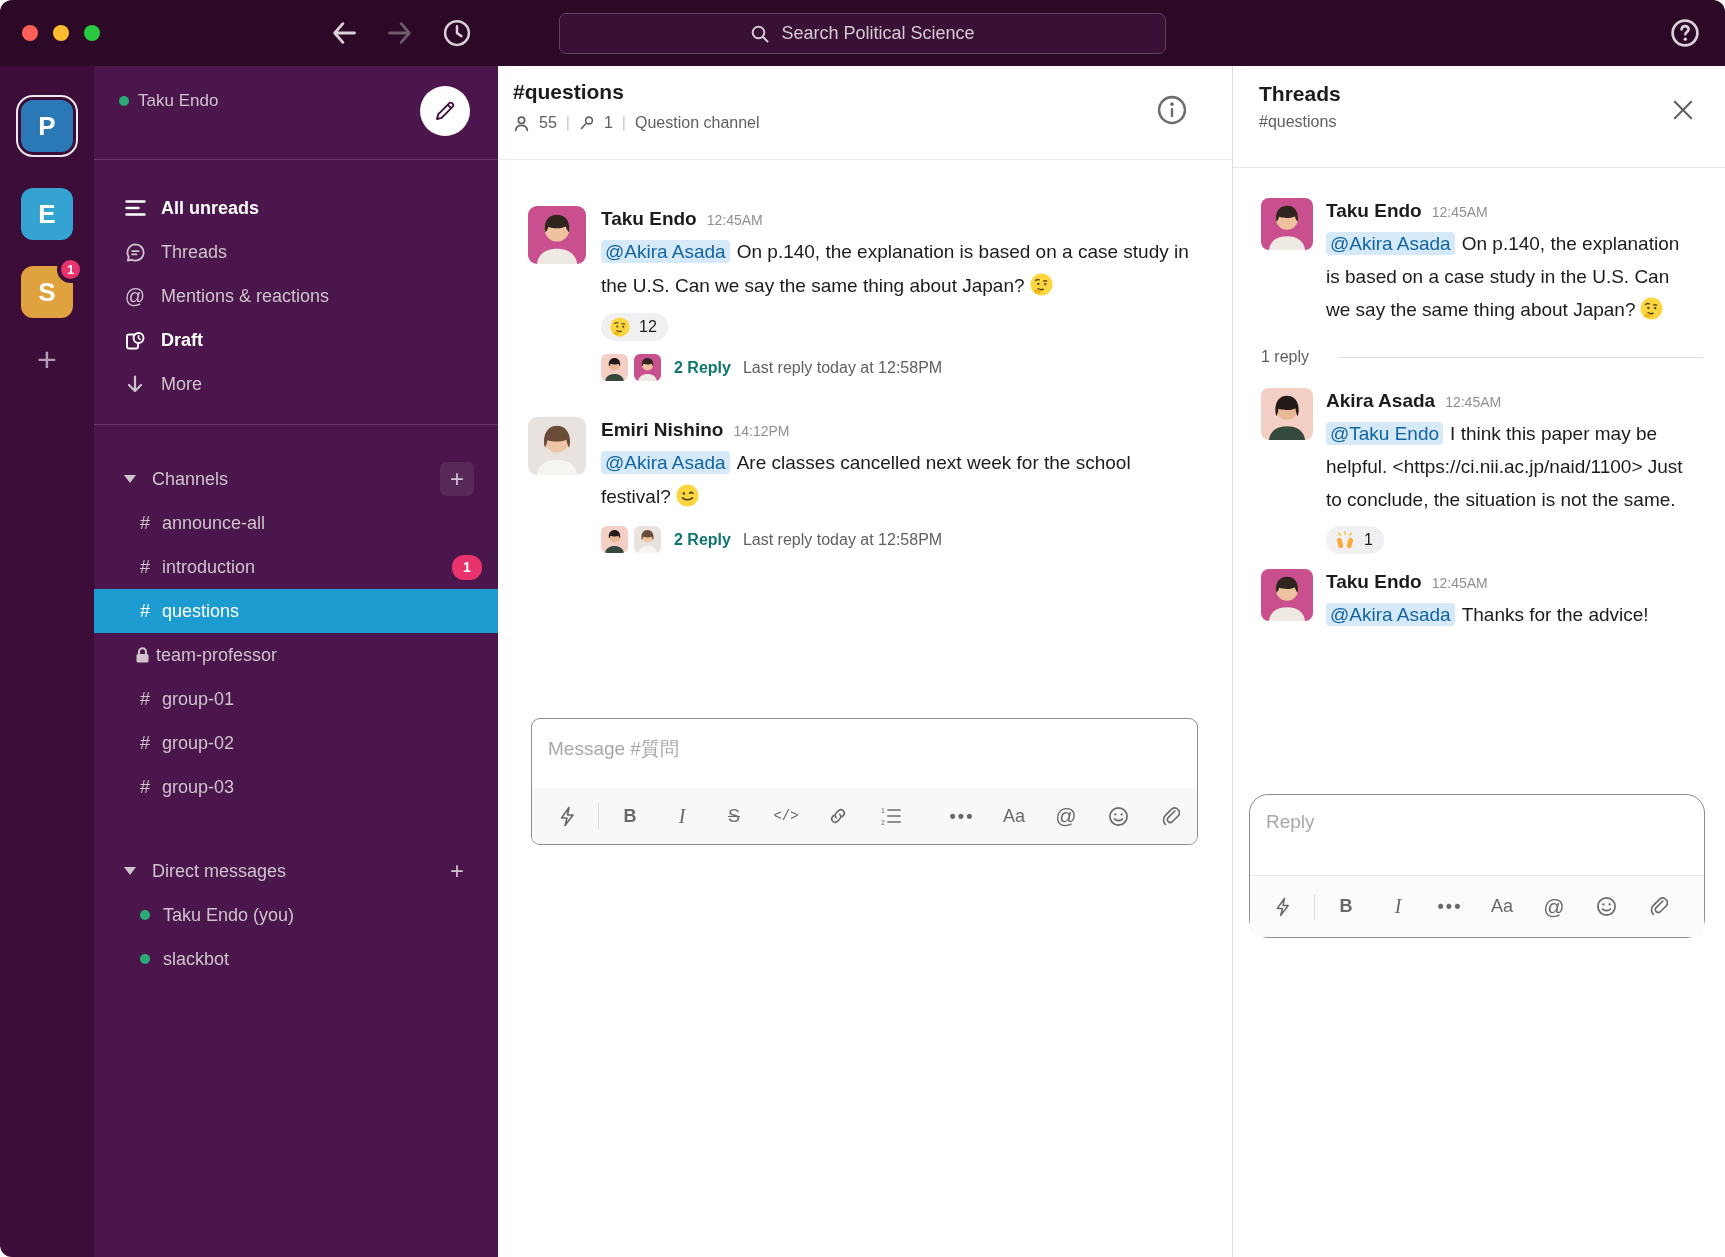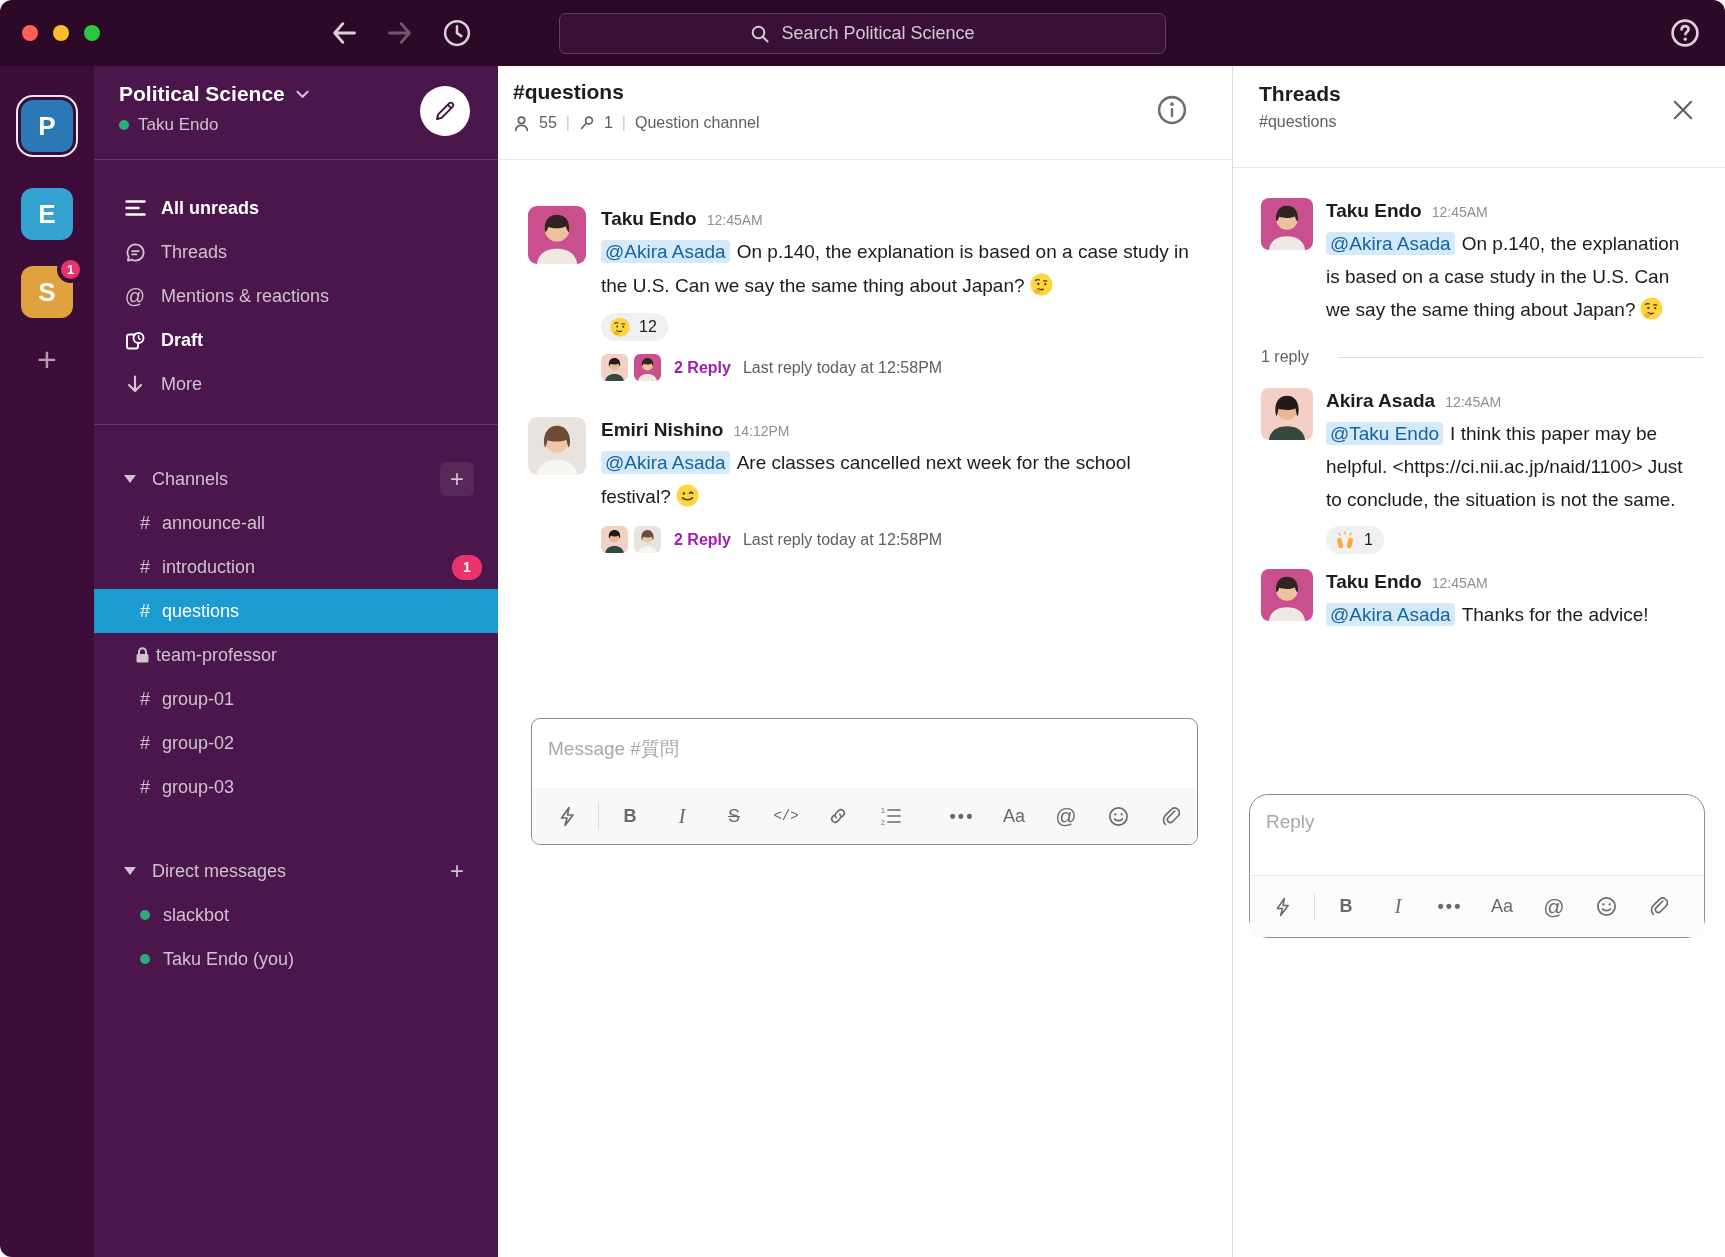--- a/index.html
+++ b/index.html
@@ -70,21 +70,21 @@
   .msg-top { display:flex; align-items:baseline; gap:10px; line-height:26px; }
   .m-author { font-size:19px; font-weight:bold; color:#1d1c1d; cursor:pointer; }
   .m-time { font-size:14px; color:#8f8f8f; }
   .m-text { font-size:19px; color:#1d1c1d; line-height:34px; margin-top:2px; }
   .mention { color:#1264a3; background:#d6e9f8; border-radius:4px; padding:1px 4px; cursor:pointer;margin-top:16px; }
   .m-text .plain { margin-left:7px; }
   .emo { width:25px; height:25px; vertical-align:-5px; margin-left:4px; display:inline-block; }
   .react-pill { display:inline-flex; align-items:center; gap:8px; background:#f0f0f2; border-radius:15px; padding:3px 11px 3px 8px; margin-top:10px; font-size:16px; color:#1d1c1d; cursor:pointer; }
   .react-pill .emo { width:22px; height:22px; margin:0; vertical-align:-4px; }
   .thread-bar { display:flex; align-items:center; gap:6px; margin-top:12px; cursor:pointer; }
-  .thread-bar .link { color:#a21caf; font-weight:bold; font-size:16px; margin-left:7px; }
+  .thread-bar .link { color:#0f766e; font-weight:bold; font-size:16px; margin-left:7px; }
   .thread-bar .last { color:#616061; font-size:16px; margin-left:6px; }
 
   .composer { position:absolute; left:33px; width:667px; top:652px; height:127px; border:1px solid #8d8d8d; border-radius:9px; background:#fff; }
   .composer .input { padding:17px 16px; font-size:19px; color:#a8a8a8; cursor:text; height:69px; }
   .tool-row { position:absolute; left:0; right:0; bottom:0; height:56px; background:#f8f8f8; border-radius:0 0 8px 8px; display:flex; align-items:center; padding:0 16px; }
   .tbtn { width:38px; height:38px; background:none; border:none; color:#696969; font-size:18px; display:flex; align-items:center; justify-content:center; cursor:pointer; flex:none; }
   .tbtn.b{font-weight:bold;} .tbtn.i{font-style:italic;font-family:"Liberation Serif",serif;font-size:20px;}
   .tbtn.s{text-decoration:line-through;} .tbtn.code{font-family:"Liberation Mono",monospace;font-size:14px;}
   .tbtn.dots{letter-spacing:2px;font-weight:bold;}
   .tdiv { width:1px; height:26px; background:#dcdcdc; margin:0 12px; flex:none; }
@@ -162,26 +162,20 @@
       </div>
     <div class="ws-tile ws-s">
       <span>S</span>
       <span class="ws-badge">1</span>
     </div>
     <button class="ws-add">+</button>
   </div>
 
   <div class="sidebar">
     <div class="side-head">
-      <div class="ws-name-row">
-        <span class="ws-name">Political Science</span>
-        <svg class="icon" width="15" height="12" viewBox="0 0 16 12">
-            <path d="M2.5 3.5 8 9l5.5-5.5" stroke="#cfc3ce" stroke-width="2.2" fill="none" stroke-linecap="round"></path>
-          </svg>
-      </div>
       <div class="user-row">
         <span class="presence"></span>
         <span class="user-name">Taku Endo</span>
       </div>
       <button class="compose-btn">
         <svg class="icon" width="24" height="24" viewBox="0 0 24 24">
             <path d="M4 20l1.2-4.6L16.4 4.2a1.8 1.8 0 0 1 2.6 0l.8.8a1.8 1.8 0 0 1 0 2.6L8.6 18.8 4 20Z" stroke="#3f0e40" stroke-width="1.9" fill="none" stroke-linejoin="round"></path>
             <path d="M14.8 5.8l3.4 3.4" stroke="#3f0e40" stroke-width="1.9"></path>
           </svg>
       </button>
@@ -271,25 +265,25 @@
         <span>group-03</span>
       </div>
 
       <div class="sec-head" style="margin-top:40px;">
         <span class="sec-chev"></span>
         <span>Direct messages</span>
         <button class="sec-add plain">+</button>
       </div>
       <div class="dm-row">
         <span class="presence"></span>
-        <span>slackbot</span>
+        <span>Taku Endo (you)</span>
       </div>
       <div class="dm-row">
         <span class="presence"></span>
-        <span>Taku Endo (you)</span>
+        <span>slackbot</span>
       </div>
     </div>
   </div>
 
   <div class="main">
     <div class="main-head">
       <div class="ch-title">#questions</div>
       <div class="ch-meta">
         <svg class="icon" width="17" height="17" viewBox="0 0 16 16">
             <circle cx="8" cy="5" r="3" stroke="#616061" stroke-width="1.6" fill="none"></circle>

